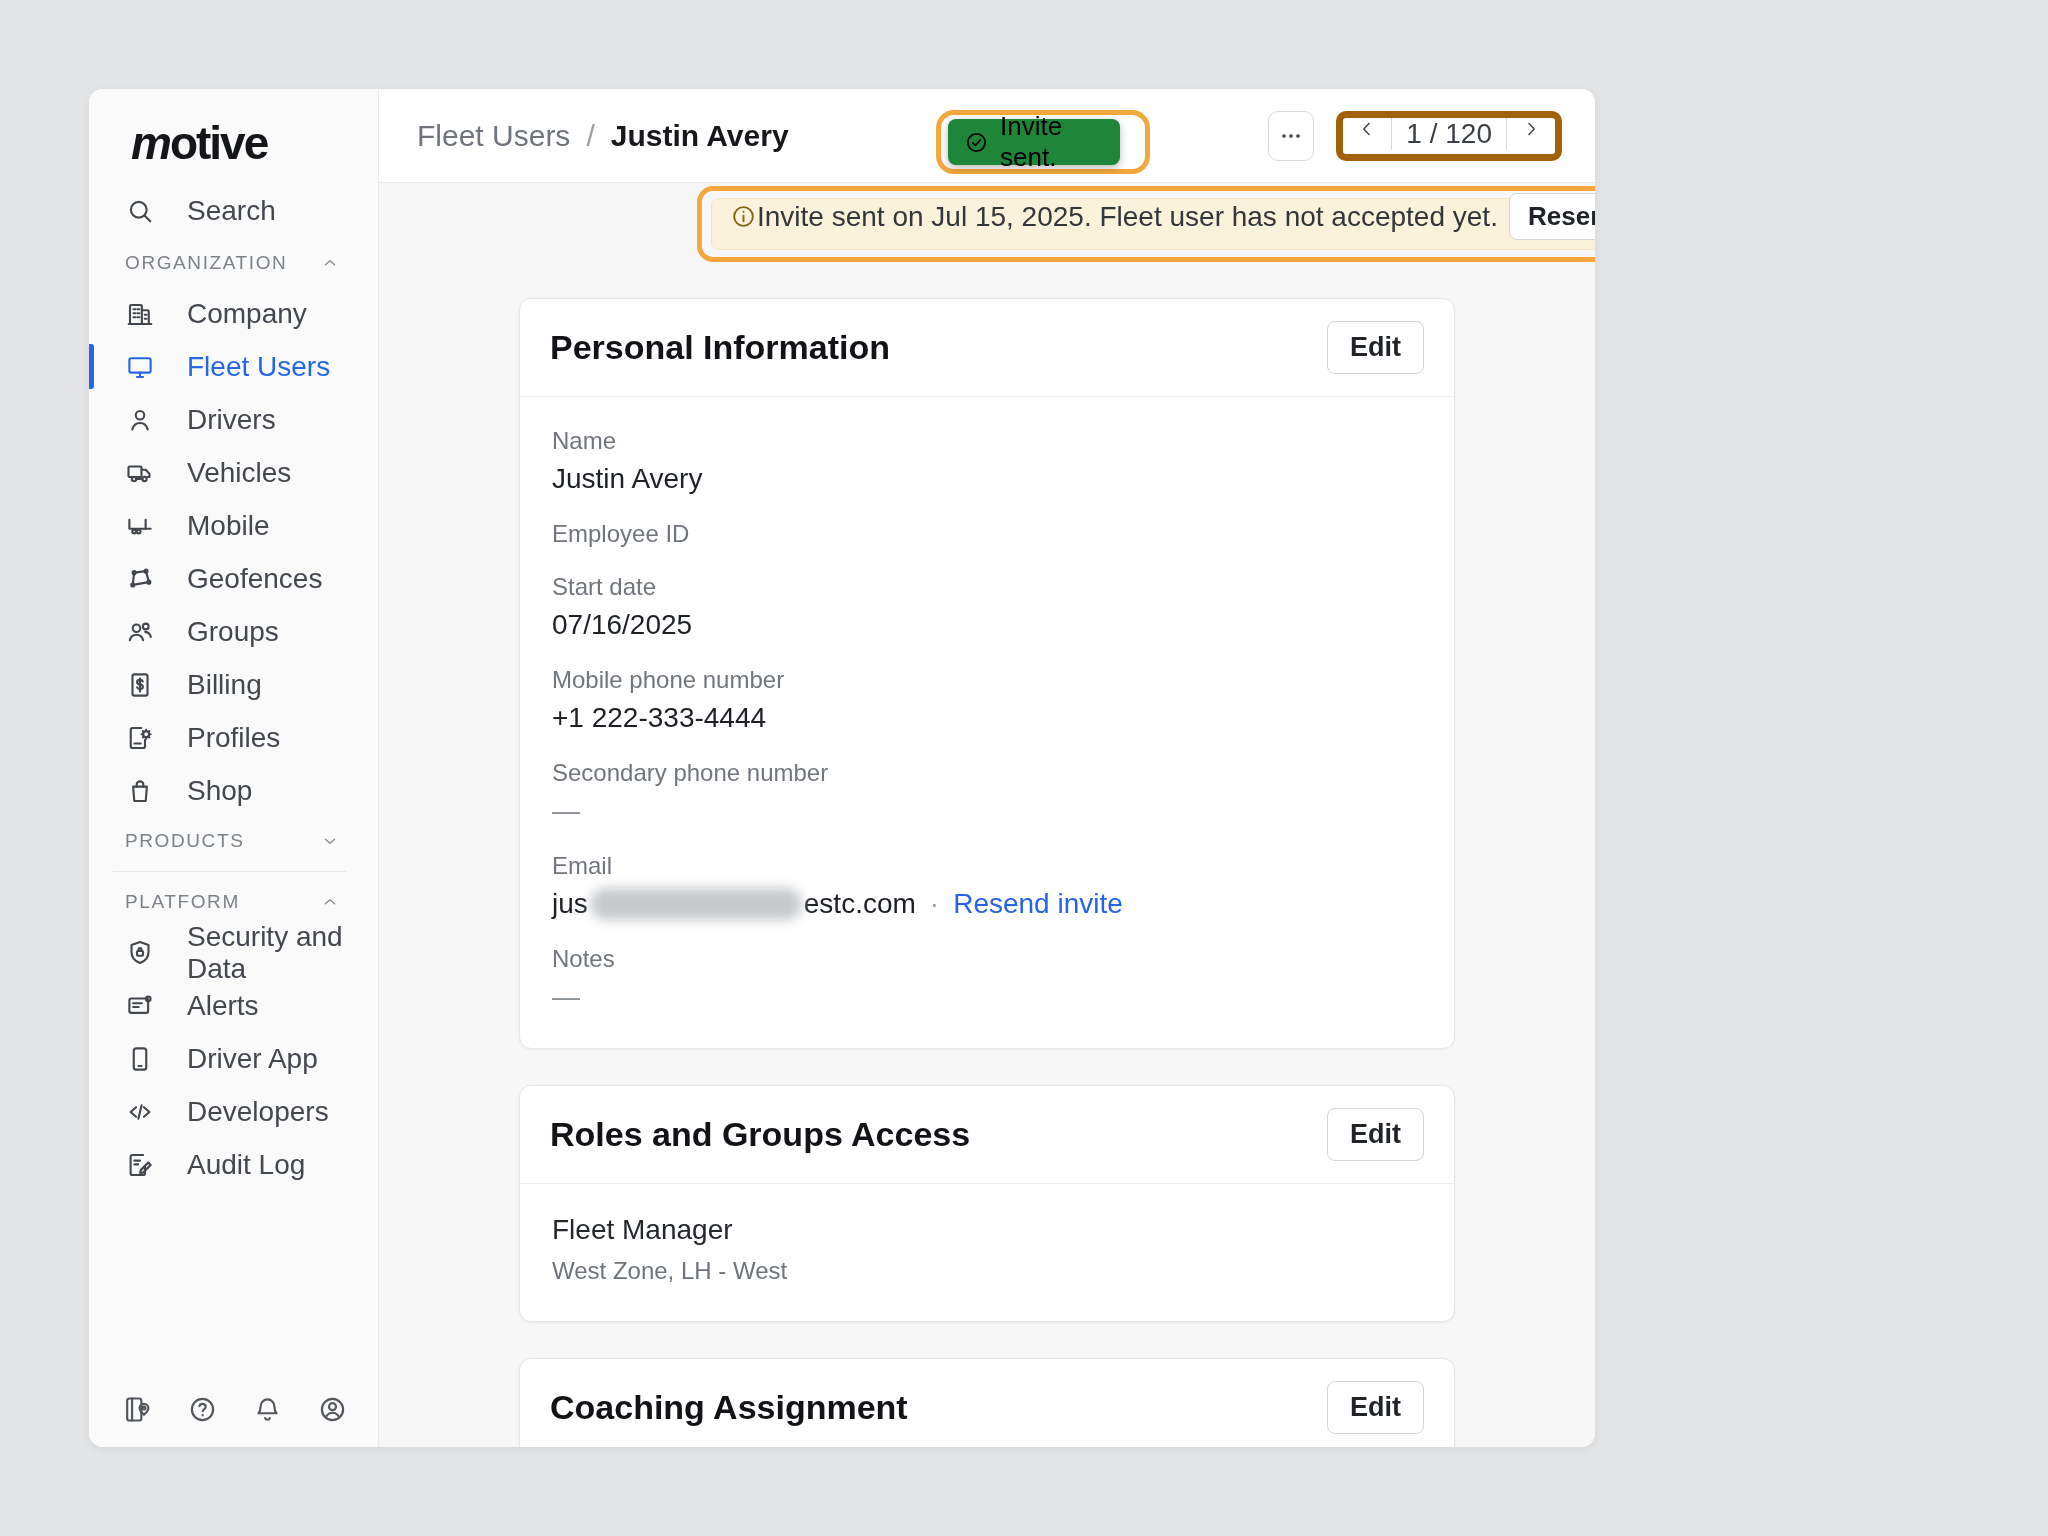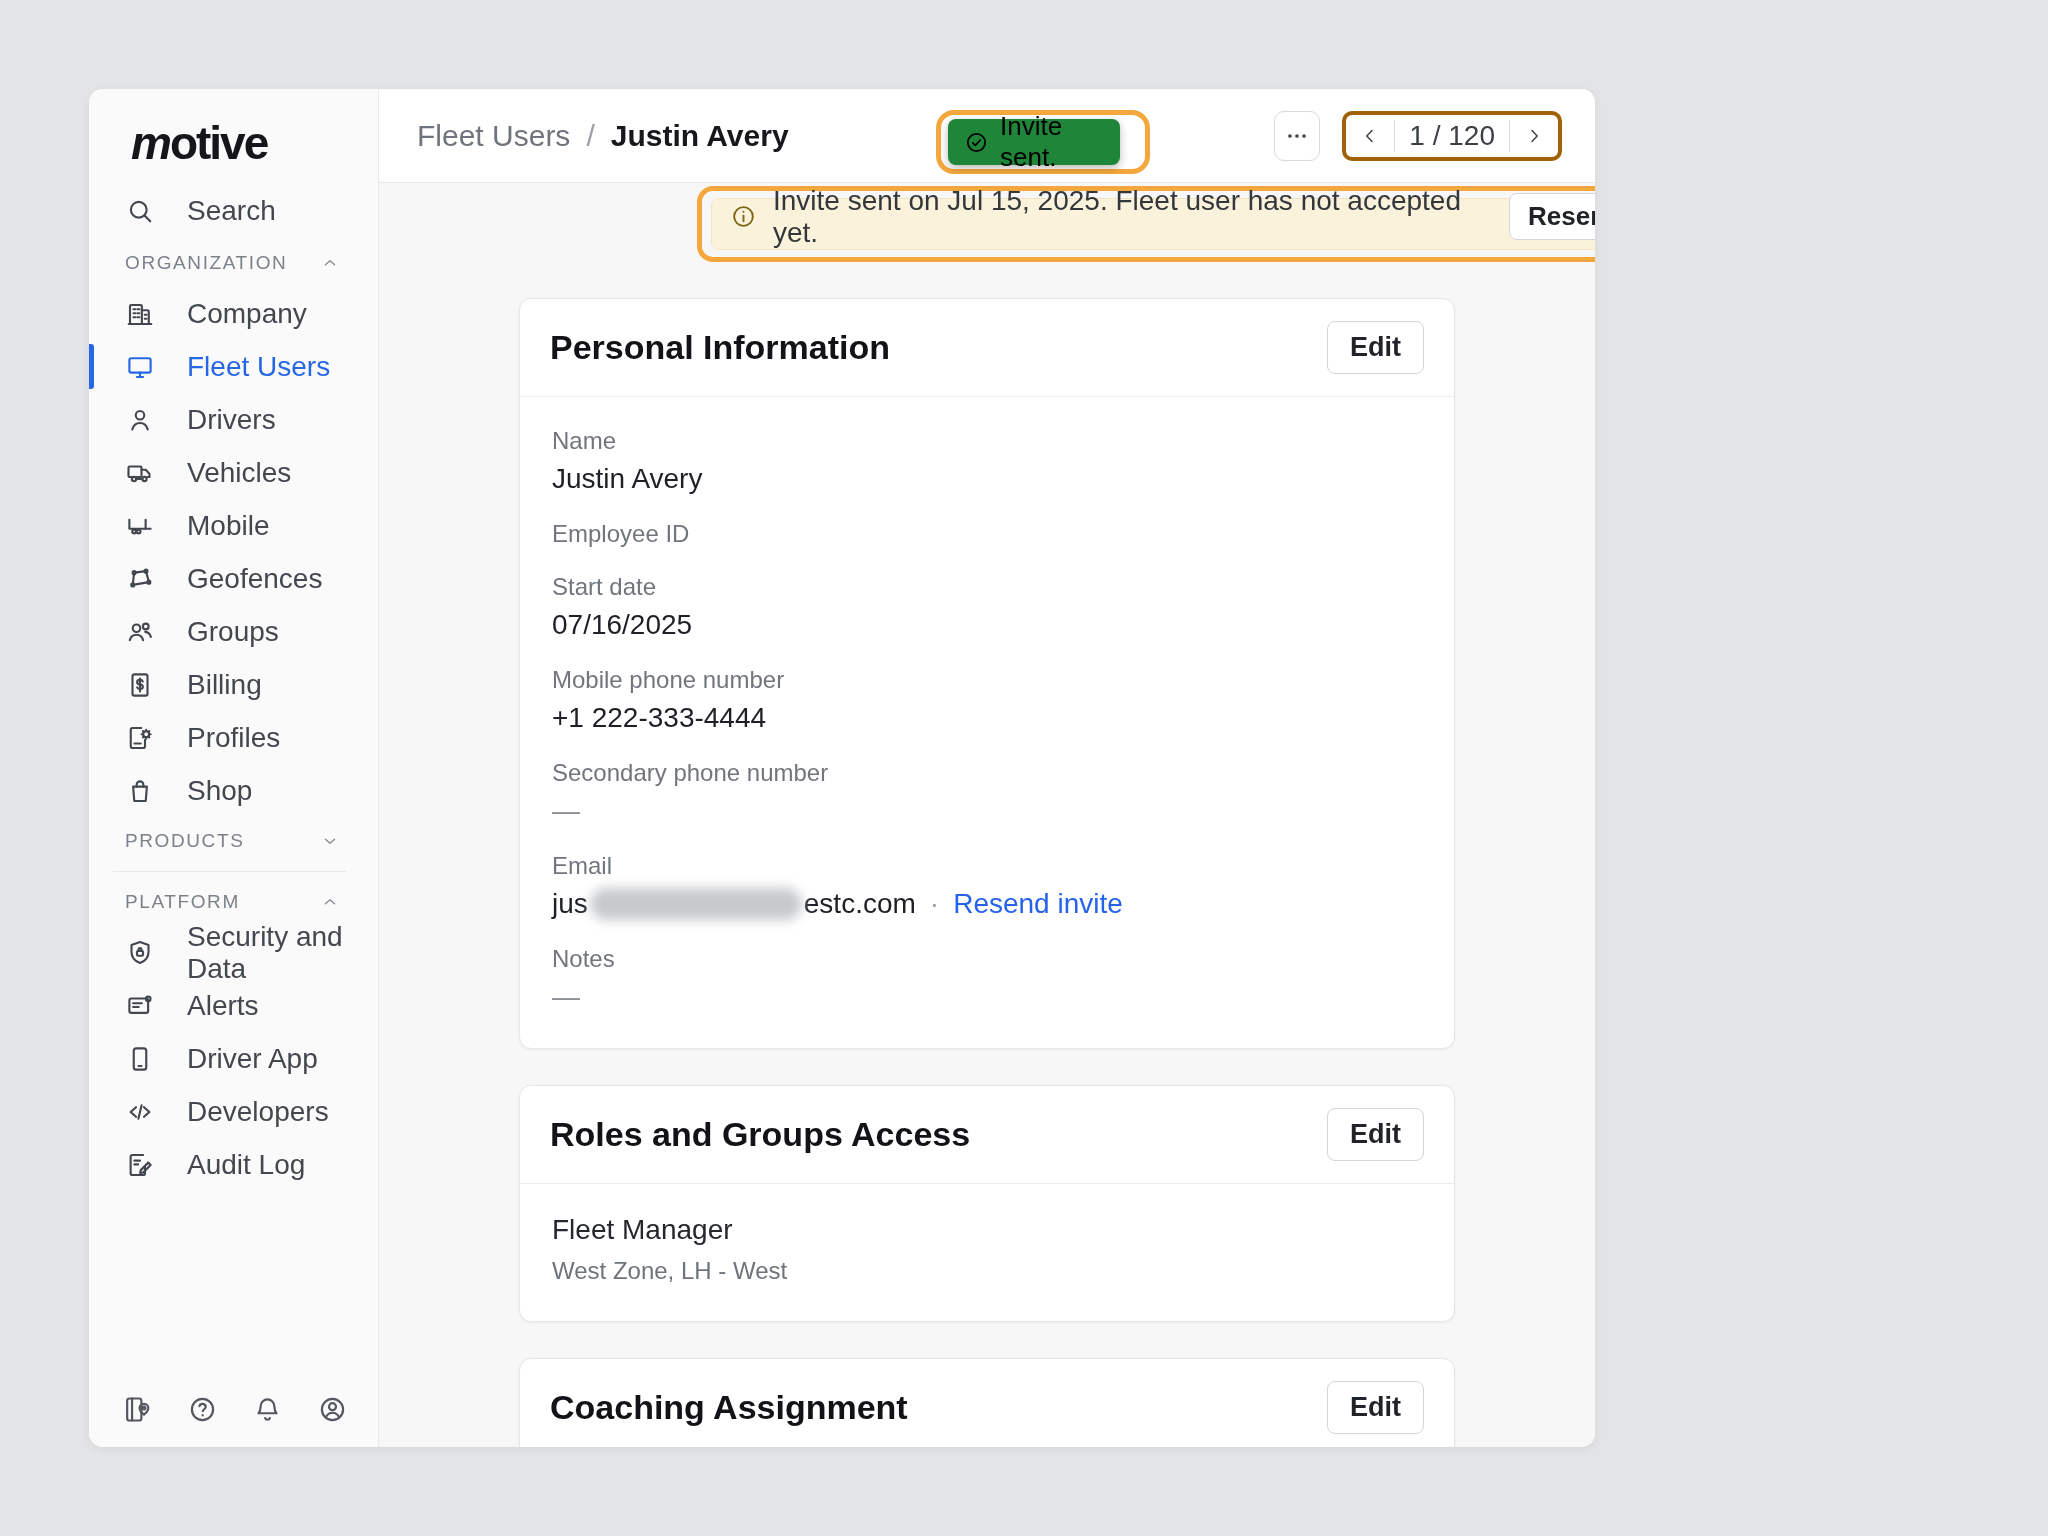--- a/index.html
+++ b/index.html
@@ -63,22 +63,22 @@
   .crumb-sep { color:#9aa0a6; }
   .crumb-current { color:#16181b; font-weight:700; }
   .topbar-actions { margin-left:auto; display:flex; align-items:center; gap:22px; }
   .more-btn {
     width:46px; height:50px; border:1px solid #d8dadd; border-radius:10px;
     background:#fff; display:flex; align-items:center; justify-content:center;
     cursor:pointer; color:#44484e;
   }
   .more-btn svg { width:26px; height:26px; }
   .pager {
-    height:50px; border:4px solid #a16207; border-radius:10px; background:#fff;
-    display:flex; align-items:center; overflow:hidden;
+    height:50px; border:7px solid #a16207; border-radius:10px; background:#fff;
+    display:flex; align-items:flex-start; overflow:hidden;
   }
   .pager-btn {
     width:48px; display:flex; align-items:center; justify-content:center;
     cursor:pointer; color:#44484e;
   }
   .pager-btn svg { width:22px; height:22px; }
   .pager-value {
     min-width:92px; padding:0 14px; display:flex; align-items:center; justify-content:center;
     font-size:28px; color:#3b4045; border-left:1px solid #d8dadd; border-right:1px solid #d8dadd;
   }
@@ -96,21 +96,21 @@
   .toast svg { width:25px; height:25px; flex-shrink:0; }
   
   .scroll { flex:1; position:relative; overflow:hidden; }
   .banner-ring {
     position:absolute; left:318px; top:3px; width:978px; height:76px;
     border:5px solid #F4A73C; border-radius:16px;
     display:flex; padding:7px 16px 7px 9px;
   }
   .banner {
     flex:1; background:#fbf2dc; border:1px solid #f2e4c2; border-radius:8px;
-    display:flex; align-items:center; gap:16px; padding:0 12px 15px 18px;
+    display:flex; align-items:center; padding:0 12px 15px 18px;
   }
   .banner > svg { width:27px; height:27px; color:#7d6716; flex-shrink:0; }
   .banner-text { flex:1; font-size:28px; color:#33363a; }
   .btn {
     background:#fff; border:1px solid #d2d5d9; border-radius:8px;
     font-size:27px; font-weight:700; color:#202327;
     padding:10px 22px; cursor:pointer; font-family:inherit;
   }
   .banner .btn { padding:7px 18px; font-size:26px; }
   .cards { width:936px; margin:115px auto 0; }

